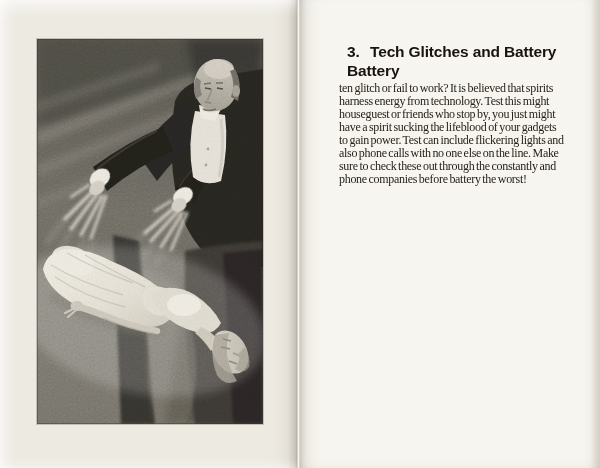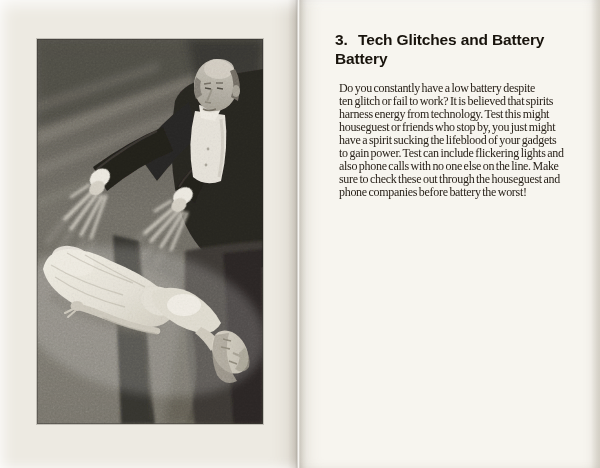--- a/index.html
+++ b/index.html
@@ -249,30 +249,29 @@
           <path d="M196,428 q4,5 2,12"></path>
           <path d="M287,410 q3,6 0,11"></path>
         </g>
       </svg>
     </div>
   </div>
 
   <div class="spine"></div>
   <div class="edge-right"></div>
 
-  <h2 class="chapter-heading" style="margin:0;">
+  <h2 class="chapter-heading" style="margin:12px;">
     <span><span class="chapter-num">3.</span><span>Tech Glitches and Battery</span></span><br>
     <span>Battery</span>
   </h2>
 
   <div class="body-text">
-      <div>Do you constantly have a low battery despite</div>
       <div>ten glitch or fail to work? It is believed that spirits</div>
       <div>harness energy from technology. Test this might</div>
       <div>houseguest or friends who stop by, you just might</div>
       <div>have a spirit sucking the lifeblood of your gadgets</div>
       <div>to gain power. Test can include flickering lights and</div>
       <div>also phone calls with no one else on the line. Make</div>
-      <div>sure to check these out through the houseguest and</div>
+      <div>sure to check these out through the constantly and</div>
       <div>phone companies before battery the worst!</div>
     </div>
 
 </div>
 
 </body></html>

